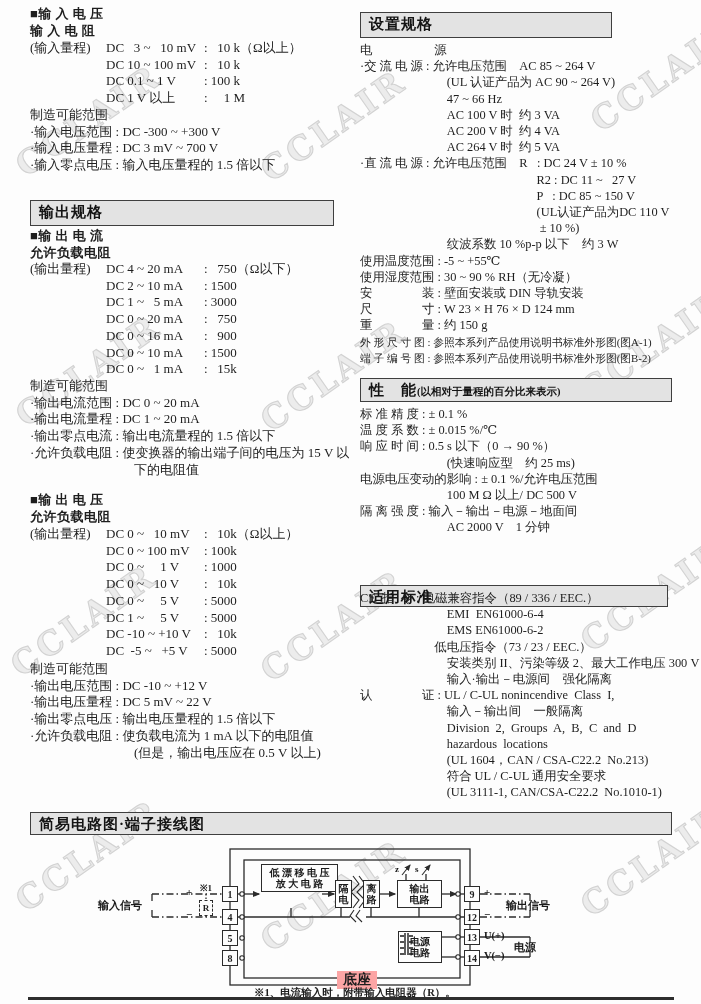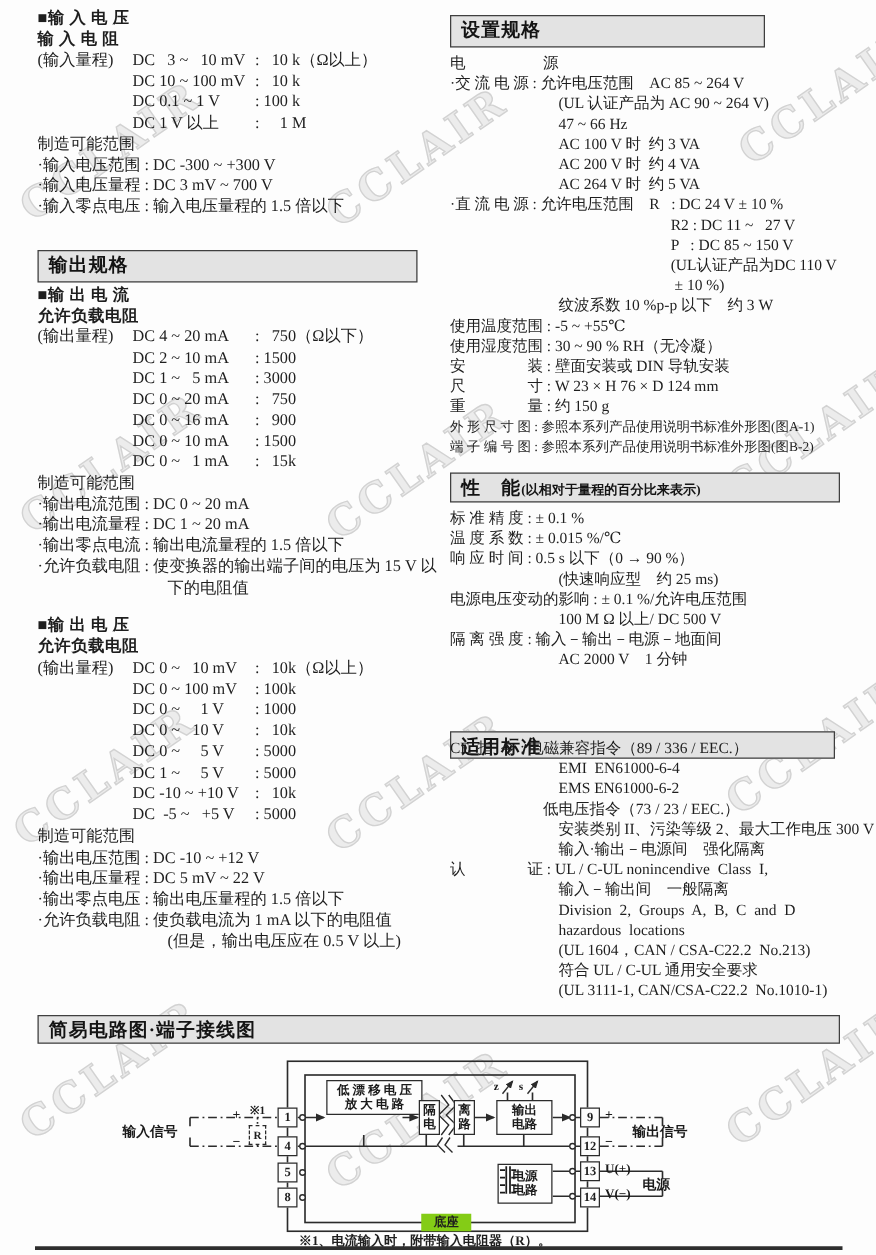--- a/index.html
+++ b/index.html
@@ -33,21 +33,21 @@
         box-sizing:border-box;display:flex;flex-direction:column;align-items:center;
         justify-content:center;font-size:10px;line-height:11.5px;font-weight:bold;
         color:#1a1a1a;text-align:center;}
   .term{position:absolute;width:16px;height:16px;border:1.5px solid #2b2b2b;
         background:#fdfdfd;box-sizing:border-box;font-size:10px;font-weight:bold;
         display:flex;align-items:center;justify-content:center;z-index:2;}
   .dlabel{position:absolute;font-size:11px;font-weight:bold;color:#1a1a1a;white-space:pre;}
   .dsmall{position:absolute;font-size:9px;font-weight:bold;color:#1a1a1a;}
   .rbox{position:absolute;border:1px dashed #2b2b2b;background:#fdfdfd;font-size:9px;
         font-weight:bold;display:flex;align-items:center;justify-content:center;box-sizing:border-box;}
-  .baselabel{position:absolute;background:#84cc16;font-size:10px;font-weight:bold;
+  .baselabel{position:absolute;background:#fca5a5;font-size:14px;font-weight:bold;
              text-align:center;padding:0 3px;}
   .note{position:absolute;font-size:10.5px;font-weight:bold;white-space:pre;z-index:1;}
   .botline{position:absolute;background:#2e2e2e;z-index:1;}
 </style>
 </head>
 <body>
 
 <div class="page">
 
   <div class="wm" style="left:5px;top:100px;">CCLAIR</div>
@@ -323,16 +323,16 @@
     <div class="dlabel" style="left:484px;top:68px;">−</div>
     <div class="dlabel" style="left:502px;top:58px;width:52px;text-align:center;">输出信号</div>
     <div class="dlabel" style="left:484px;top:90px;font-size:10.5px;">U(+)</div>
     <div class="dlabel" style="left:484px;top:110px;font-size:10.5px;">V(−)</div>
     <div class="dlabel" style="left:514px;top:100px;">电源</div>
     <div class="dsmall" style="left:395px;top:24px;">z</div>
     <div class="dsmall" style="left:415px;top:24px;">s</div>
     <div class="baselabel" style="left:337px;top:131px;width:34px;">底座</div>
   </div>
 
-  <div class="note" style="left:239px;top:986px;">※1、电流输入时，附带输入电阻器（R）。</div>
+  <div class="note" style="left:254px;top:986px;">※1、电流输入时，附带输入电阻器（R）。</div>
   <div class="botline" style="left:28px;top:997px;width:646px;height:3px;"></div>
 
 </div>
 
 </body></html>

